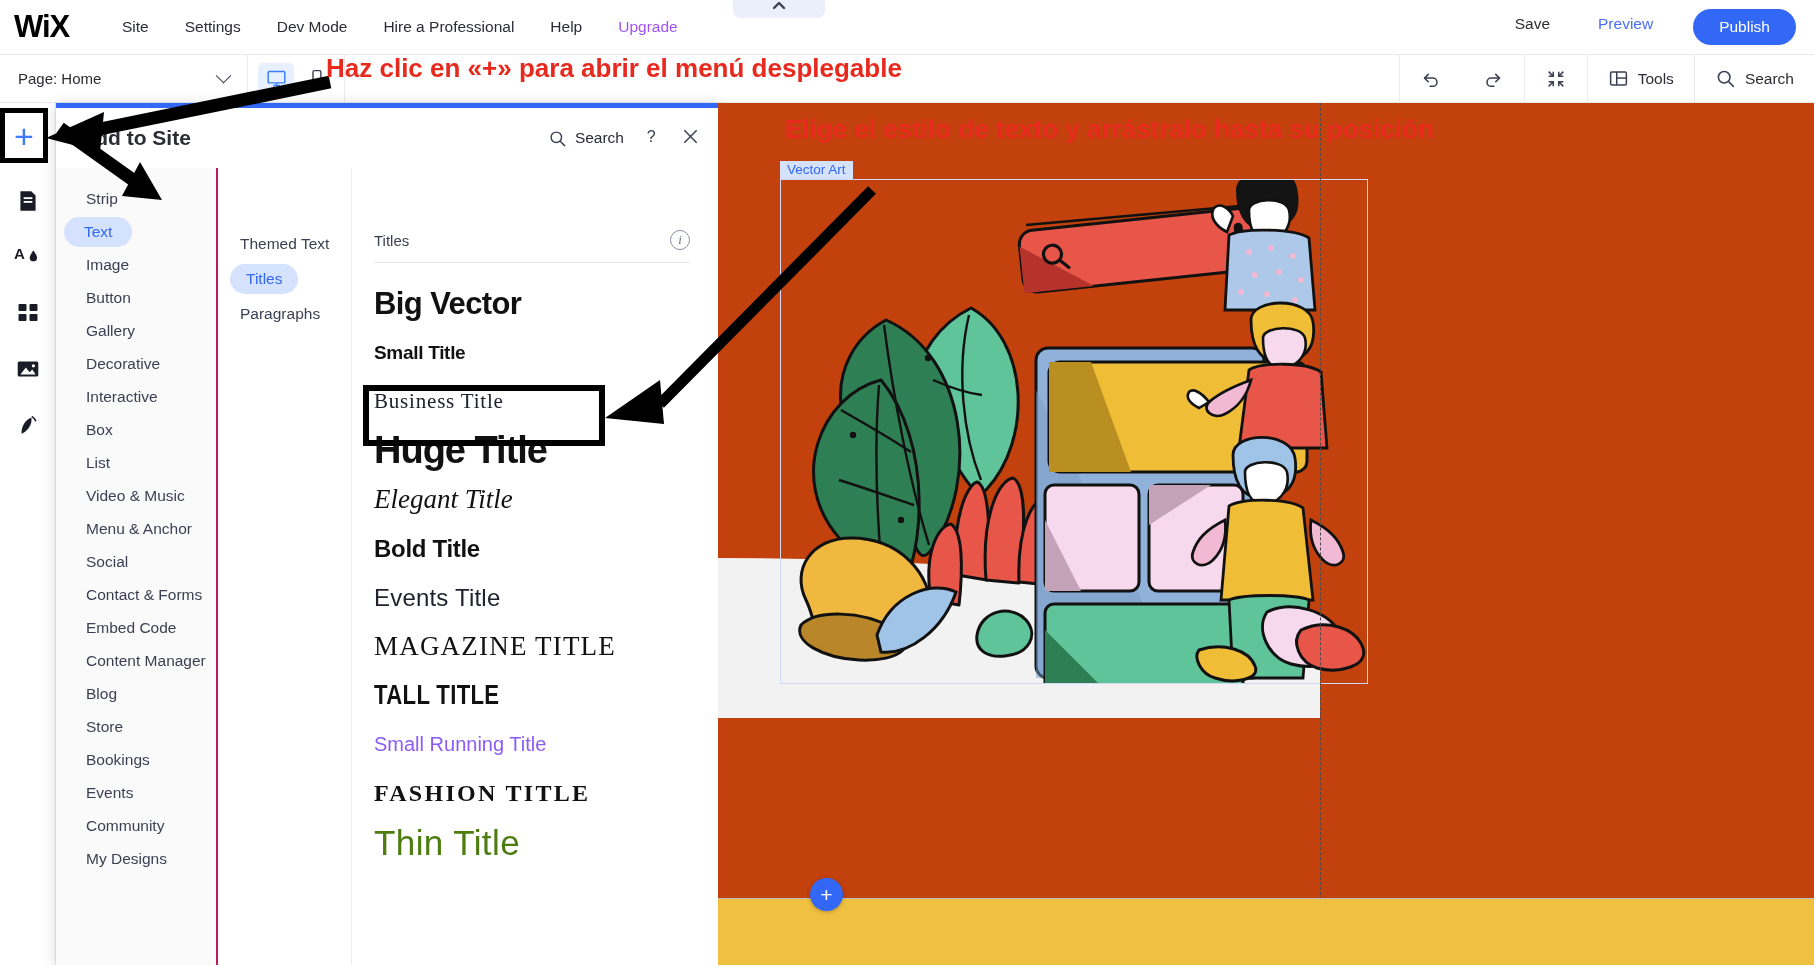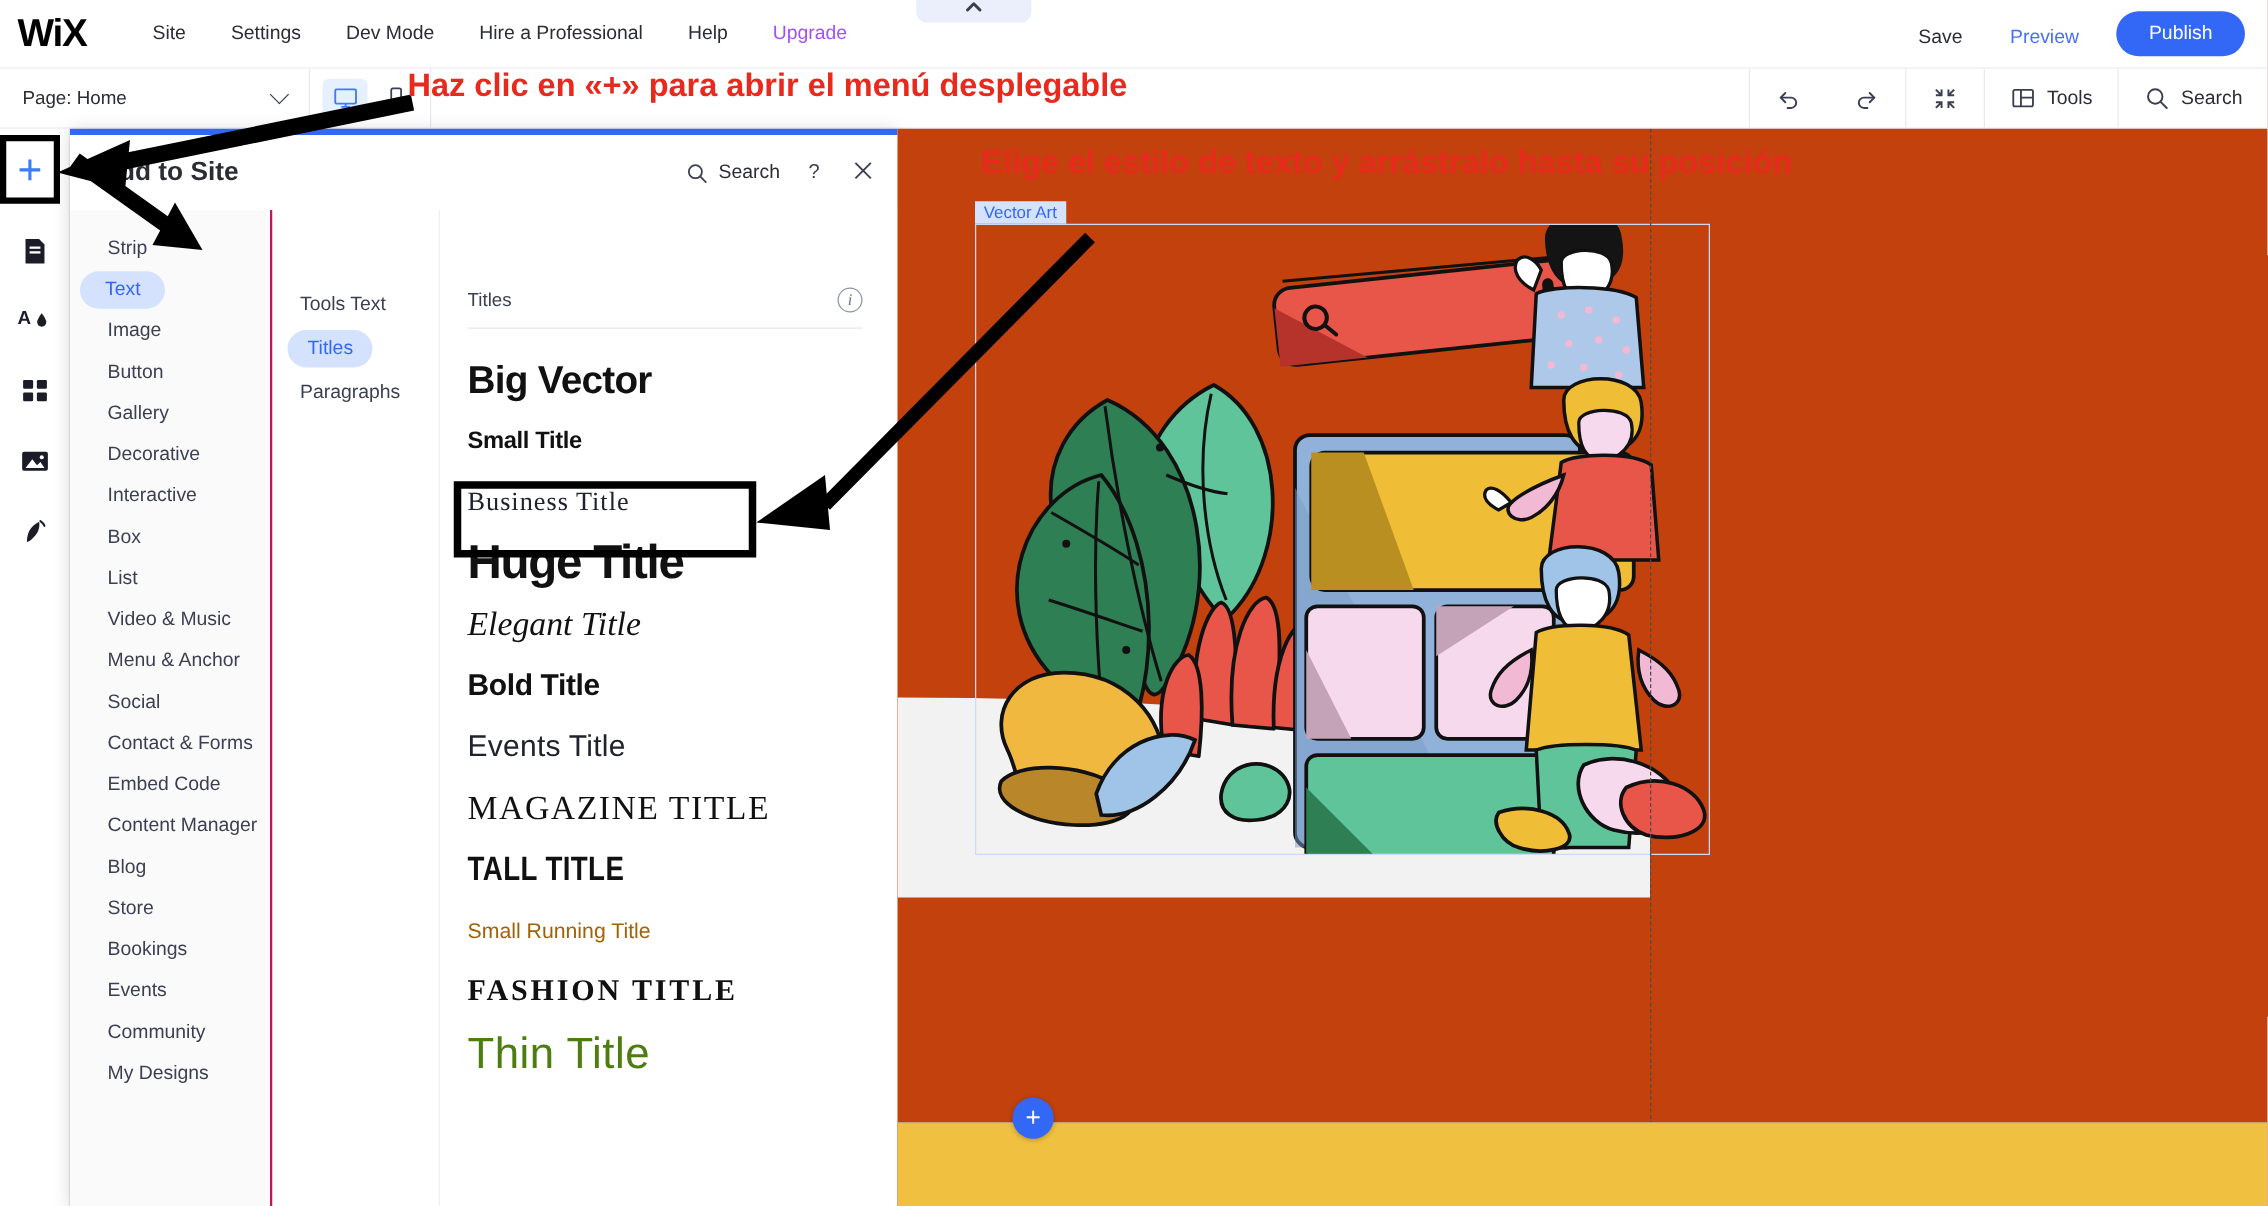--- a/index.html
+++ b/index.html
@@ -21,21 +21,21 @@
     font-family: "Liberation Sans", sans-serif;
     font-weight: bold; font-size: 31px; letter-spacing: -1px;
     color: #000; margin-left: 14px; width: 82px;
   }
   .topnav { display: flex; align-items: center; gap: 4px; margin-left: 10px; }
   .topnav-item {
     font-size: 15.5px; color: #2b2c34; padding: 6px 16px; cursor: pointer;
     white-space: nowrap;
   }
   .topnav-item.upgrade { color: #a152f5; }
-  .topright { margin-left: auto; display: flex; align-items: flex-end; gap: 2px; padding-right: 18px; }
+  .topright { margin-left: auto; display: flex; align-items: flex-start; gap: 12px; padding-right: 18px; }
   .topright .link { font-size: 15.5px; color: #2b2c34; padding: 6px 18px; cursor: pointer; }
   .topright .link.preview { color: #4a6ef5; }
   .publish-btn {
     background: #3367f6; color: #fff; border: none; border-radius: 20px;
     font-size: 15.5px; padding: 9px 26px; margin-left: 10px; cursor: pointer;
     font-family: "Liberation Sans", sans-serif;
   }
 
   
   .secondbar {
@@ -133,21 +133,21 @@
   .s-big     { font-size: 31px; font-weight: bold; letter-spacing: -0.6px; color: #111; }
   .s-caps    { font-size: 21px; font-weight: bold; letter-spacing: 3.3px; color: #111; }
   .s-small   { font-size: 19px; font-weight: bold; letter-spacing: -0.3px; color: #111; }
   .s-business{ font-size: 21px; font-family: "Liberation Serif", serif; color: #20222e; letter-spacing: 0.8px; }
   .s-huge    { font-size: 38px; font-weight: bold; letter-spacing: -1px; color: #111; }
   .s-bold    { font-size: 24px; font-weight: bold; letter-spacing: -0.3px; color: #111; }
   .s-elegant { font-size: 27px; font-family: "Liberation Serif", serif; font-style: italic; color: #111; }
   .s-classic { font-size: 24px; color: #20222e; letter-spacing: 0.2px; }
   .s-magazine{ font-size: 27px; font-family: "Liberation Serif", serif; letter-spacing: 1.2px; color: #111; }
   .s-tall    { font-size: 27px; font-weight: bold; letter-spacing: 0.4px; color: #111; transform: scaleX(0.82); transform-origin: left center;}
-  .s-running { font-size: 17px; color: #a16207; }
+  .s-running { font-size: 20px; color: #8b5cf6; }
   .s-fashion { font-size: 24px; font-family: "Liberation Serif", serif; font-weight: bold; letter-spacing: 2.3px; color: #111; }
   .s-thin    { font-size: 35px; font-weight: 300; color: #4d7c0f; letter-spacing: 0.4px; }
 
   
   .huge-box {
     position: absolute; left: 363px; top: 385px; width: 242px; height: 61px;
     border: 6px solid #000; background: transparent; pointer-events: none; z-index: 30;
   }
 
   
@@ -347,21 +347,21 @@
             <line x1="16.5" y1="3.5" x2="3.5" y2="16.5" stroke="#3b3f52" stroke-width="1.6"></line>
           </svg>
         </div>
       </div>
     </div>
 
     <div class="panel-body">
 
       <div class="cat-col" id="cat-col"><div class="cat-item">Strip</div><div class="cat-item sel">Text</div><div class="cat-item">Image</div><div class="cat-item">Button</div><div class="cat-item">Gallery</div><div class="cat-item">Decorative</div><div class="cat-item">Interactive</div><div class="cat-item">Box</div><div class="cat-item">List</div><div class="cat-item">Video &amp; Music</div><div class="cat-item">Menu &amp; Anchor</div><div class="cat-item">Social</div><div class="cat-item">Contact &amp; Forms</div><div class="cat-item">Embed Code</div><div class="cat-item">Content Manager</div><div class="cat-item">Blog</div><div class="cat-item">Store</div><div class="cat-item">Bookings</div><div class="cat-item">Events</div><div class="cat-item">Community</div><div class="cat-item">My Designs</div></div>
 
-      <div class="sub-col" id="sub-col"><div class="sub-item">Tools Text</div><div class="sub-item sel">Titles</div><div class="sub-item">Paragraphs</div></div>
+      <div class="sub-col" id="sub-col"><div class="sub-item">Themed Text</div><div class="sub-item sel">Titles</div><div class="sub-item">Paragraphs</div></div>
 
       <div class="styles-col">
         <div class="styles-head">
           <span class="styles-head-label">Titles</span>
           <span class="info-icon">i</span>
         </div>
         <div class="styles-list" id="styles-list">
             <div class="style-row">
               <span class="s-big">Big Vector</span>
             </div>

